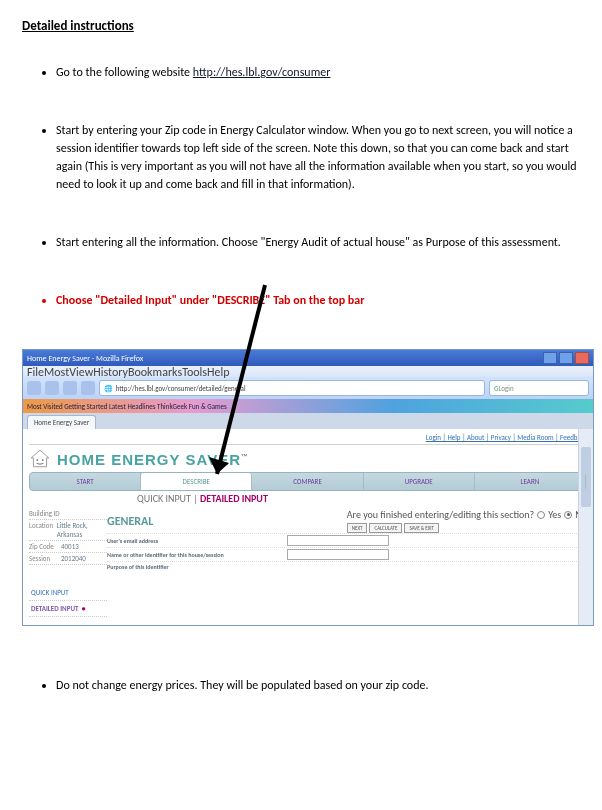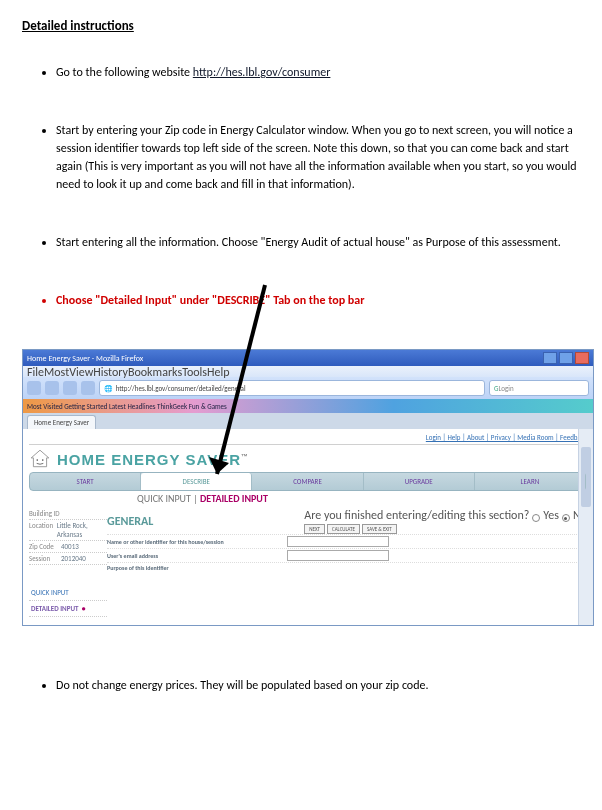--- a/index.html
+++ b/index.html
@@ -182,21 +182,21 @@
       color:#3571b5;
       padding:3px 2px;
       border-bottom:1px dotted #ccc;
       font-size:7px;
     }
     .sideitem.sel { color:#7a5aaa; font-weight:bold;}
     .sideitem .dot { color:#a06; margin-left:3px;}
     .maincol { flex:1; font-size:7px;}
     .genhdr { display:flex; justify-content:space-between; align-items:center;}
     .genhdr h4 { margin:0; color:#5a9a9a; font-size:12px;}
-    .finrow { font-size:12px; color:#555; display:flex; align-items:flex-end; gap:3px;}
+    .finrow { font-size:10px; color:#555; display:flex; align-items:center; gap:3px;}
     .radiobtn { width:6px; height:6px; border:1px solid #888; border-radius:50%; display:inline-block; vertical-align:middle;}
     .radiobtn.sel::after{content:''; display:block; width:3px;height:3px;background:#555;border-radius:50%;margin:1.5px;}
     .btns { display:flex; gap:2px; margin-top:2px;}
     .sbtn { padding:1px 4px; border:1px solid #999; background:#f4f4f4; font-size:5px; color:#555;}
     .subtitle { font-size:6px; color:#888; margin:2px 0 4px;}
     .formrow { display:flex; align-items:center; padding:1px 0; border-top:1px dotted #ddd;}
     .formrow .flbl { width:180px; color:#5a6b7a; font-weight:bold; font-size:6px;}
     .tinput { width:100px; height:9px; border:1px solid #aaa; background:#fff;}
     .purpose-opts { display:flex; flex-direction:column; gap:1px; font-size:6px; color:#555;}
     .side-spacer { height:20px;}
@@ -318,25 +318,25 @@
                   <span>No</span>
               </div>
               <div class="btns">
                 <div class="sbtn">NEXT</div>
                 <div class="sbtn">CALCULATE</div>
                 <div class="sbtn">SAVE &amp; EXIT</div>
               </div>
             </div>
           </div>
           <div class="formrow">
-            <span class="flbl">Name or other identifier for this house/session</span>
+            <span class="flbl">User's email address</span>
             <div class="tinput"></div>
           </div>
           <div class="formrow">
-            <span class="flbl">User's email address</span>
+            <span class="flbl">Name or other identifier for this house/session</span>
             <div class="tinput"></div>
           </div>
           <div class="formrow">
             <span class="flbl">Purpose of this identifier</span>
           </div>
         </div>
       </div>
     </div>
   </div>
 </div>

